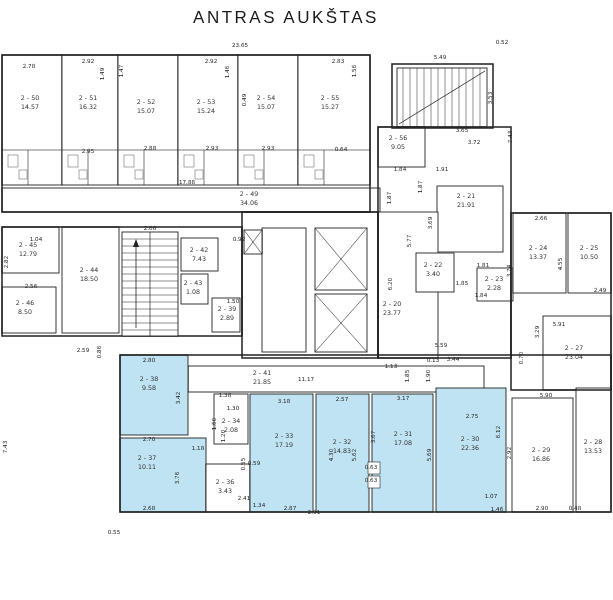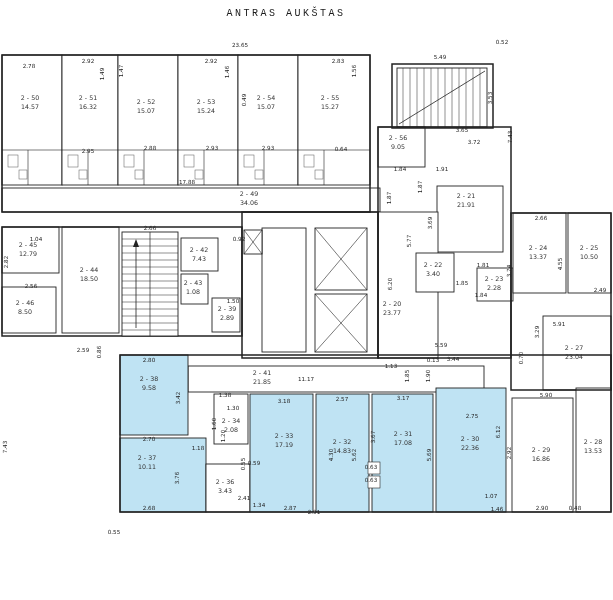--- a/index.html
+++ b/index.html
@@ -1,19 +1,19 @@
 <!DOCTYPE html>
 <html><head>
 <meta charset="utf-8">
 <style>
   html,body{margin:0;padding:0;background:#ffffff;}
   .page{position:relative;width:613px;height:600px;background:#ffffff;overflow:hidden;
         font-family:"DejaVu Sans",sans-serif;}
   .title{position:absolute;top:8px;left:0;width:572px;text-align:center;
-         font-family:Liberation Mono, monospace;font-size:10px;letter-spacing:2.5px;
+         font-family:Liberation Sans, sans-serif;font-size:17px;letter-spacing:2.5px;
          color:#1a1a1a;}
   svg{position:absolute;top:0;left:0;}
   text{font-family:"DejaVu Sans",sans-serif;}
 </style>
 </head>
 <body>
 
 <div class="page">
   <div class="title">ANTRAS AUKŠTAS</div>
   <svg id="plan" width="613" height="600" viewBox="0 0 613 600">

